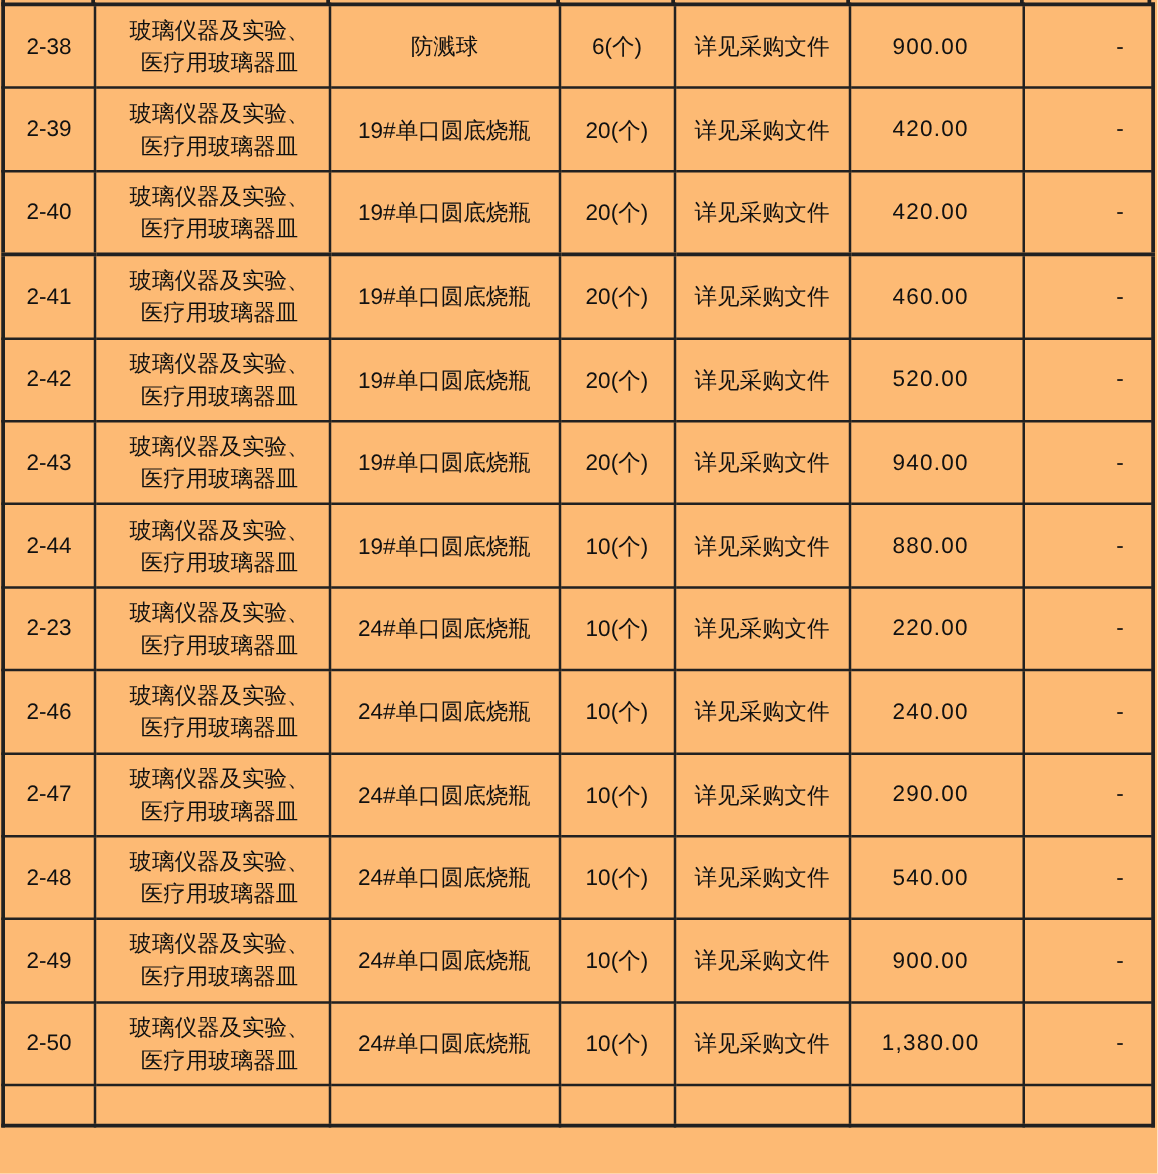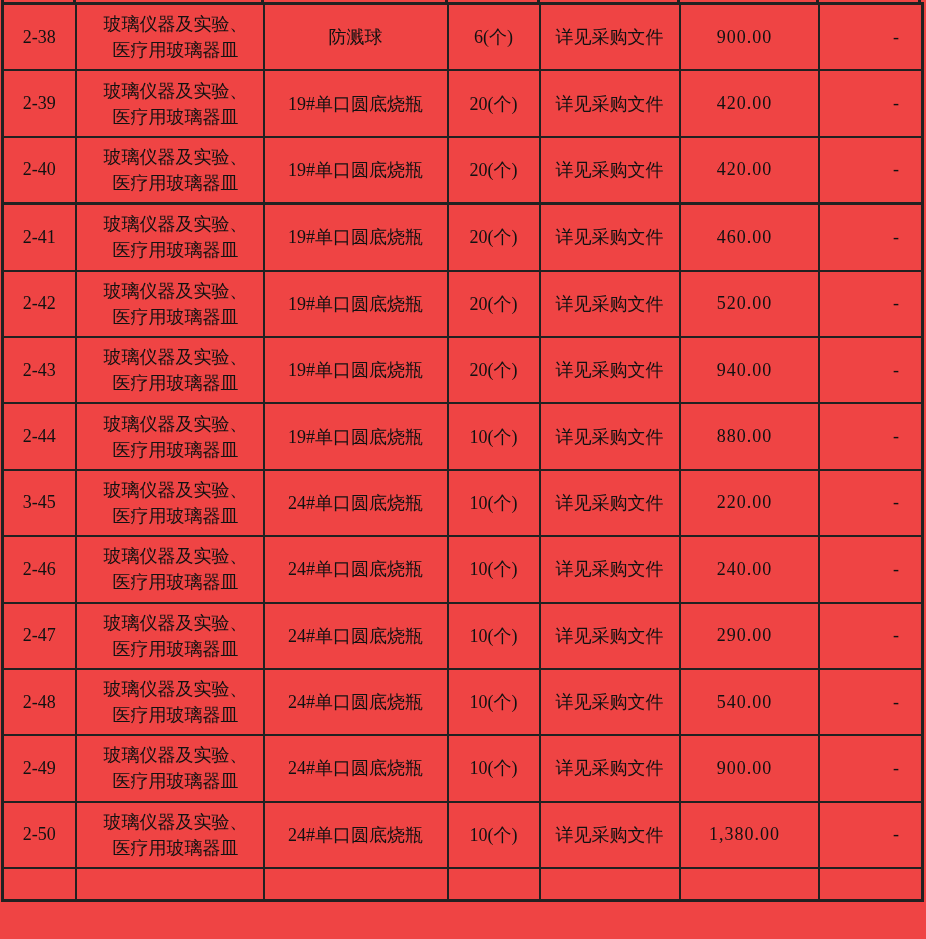--- a/index.html
+++ b/index.html
@@ -1,22 +1,22 @@
 <!DOCTYPE html>
 <html><head>
 <meta charset="utf-8">
 <style>
   html, body { margin: 0; padding: 0; background: #ffffff; }
   .page {
     position: relative;
     width: 926px;
     height: 939px;
-    background: #ef4444;
+    background: #fdba74;
     overflow: hidden;
-    font-family: Liberation Serif, serif;
+    font-family: Liberation Sans, sans-serif;
     color: #111111;
   }
   table.doc-table {
     position: absolute;
     left: 1px;
     top: 2px;
     border-collapse: collapse;
     table-layout: fixed;
     width: 921px;
     border: 3px solid #212121;
@@ -164,21 +164,21 @@
       <div class="cat-line">医疗用玻璃器皿</div>
     </td>
     <td class="c-name"><span>19#单口圆底烧瓶</span></td>
     <td class="c-qty"><span>10(个)</span></td>
     <td class="c-spec"><span>详见采购文件</span></td>
     <td class="c-price"><span>880.00</span></td>
     <td class="c-note"><span>-</span></td>
   </tr>
 
   <tr>
-    <td class="c-no"><span>3-45</span></td>
+    <td class="c-no"><span>2-23</span></td>
     <td class="c-cat">
       <div class="cat-line">玻璃仪器及实验、</div>
       <div class="cat-line">医疗用玻璃器皿</div>
     </td>
     <td class="c-name"><span>24#单口圆底烧瓶</span></td>
     <td class="c-qty"><span>10(个)</span></td>
     <td class="c-spec"><span>详见采购文件</span></td>
     <td class="c-price"><span>220.00</span></td>
     <td class="c-note"><span>-</span></td>
   </tr>

